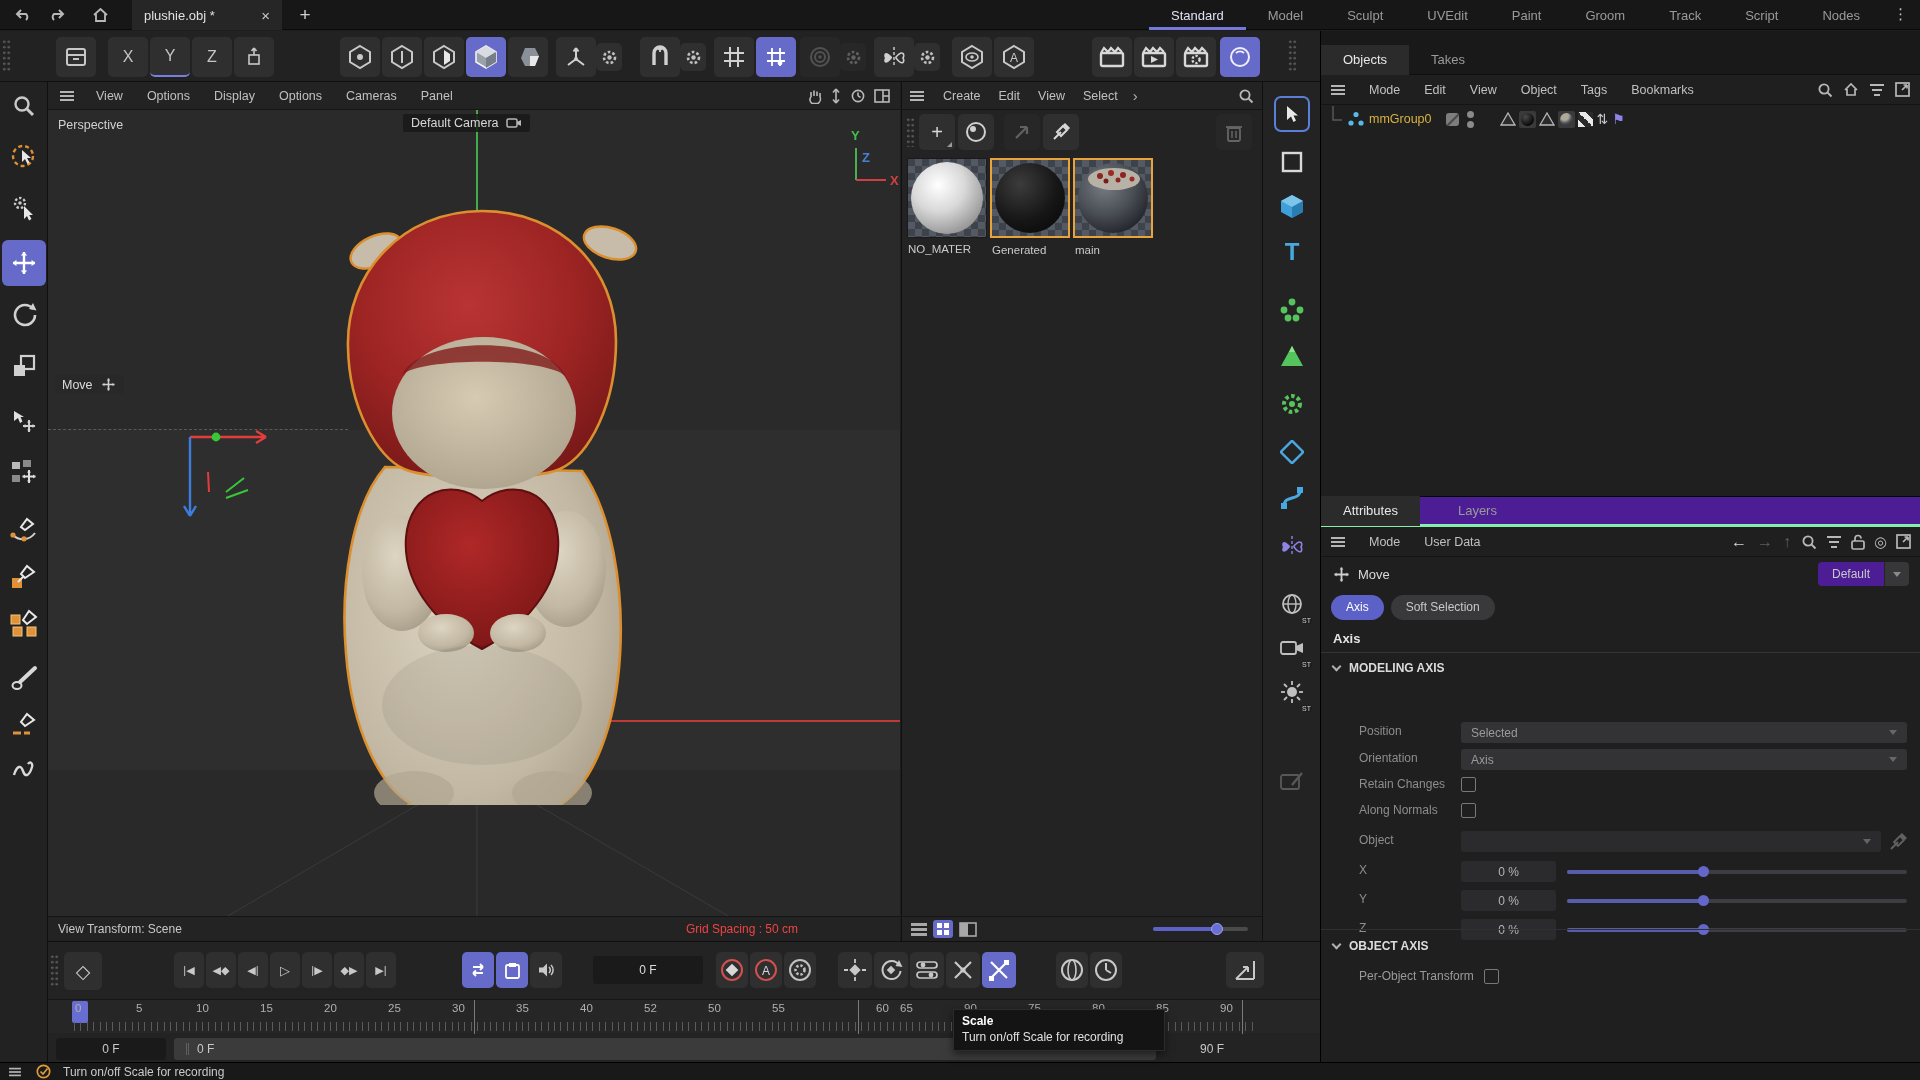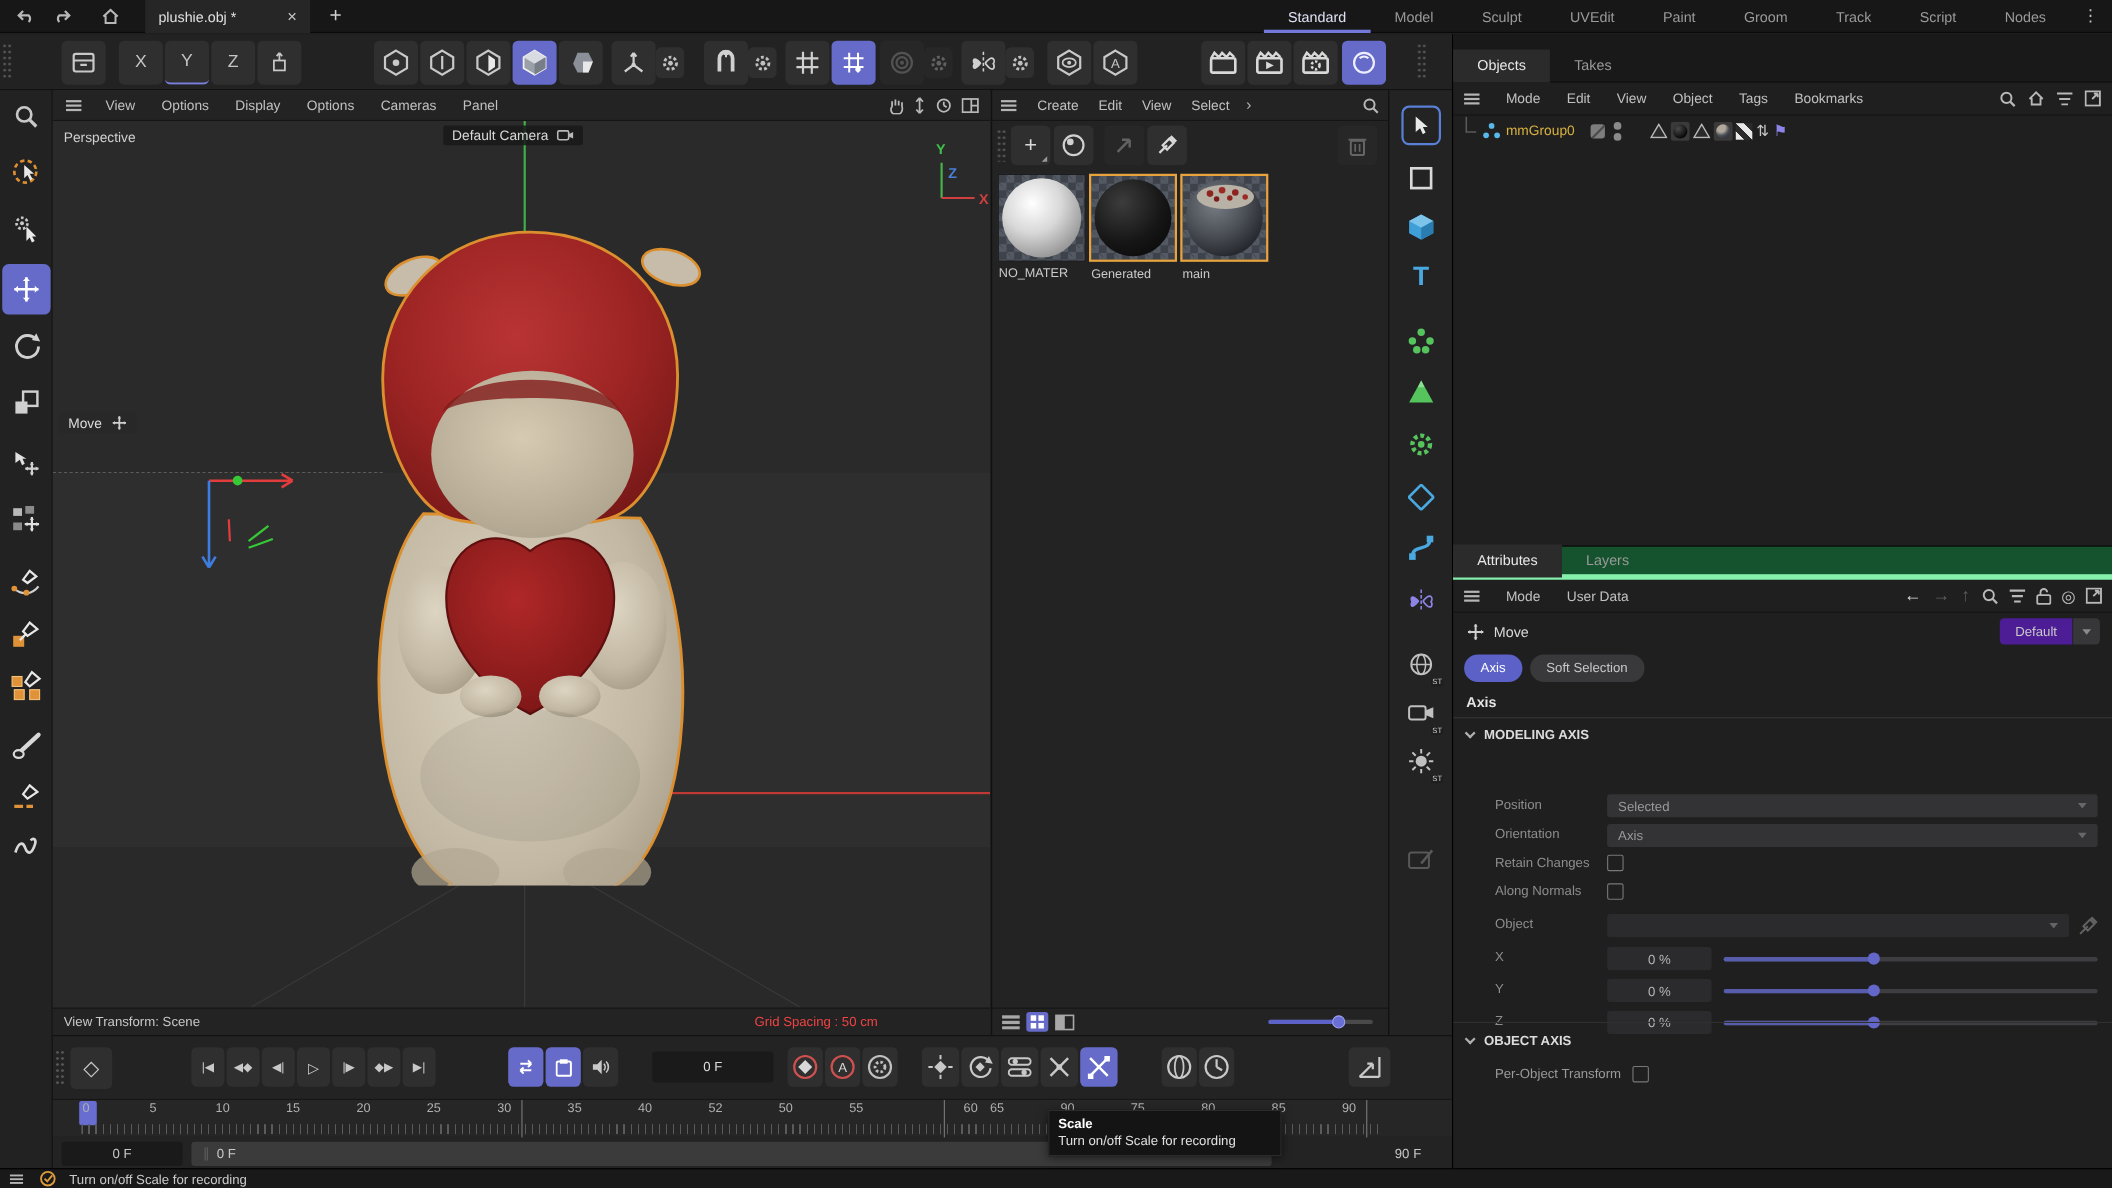--- a/index.html
+++ b/index.html
@@ -744,21 +744,21 @@
       </svg>
     <span style="width:17px;height:17px;border-radius:2px;background:#3a3a3a;display:inline-flex;align-items:center;justify-content:center;margin-right:3px;">
         <span style="width:13px;height:13px;border-radius:50%;background:radial-gradient(circle at 35% 25%,#b0a89a 0 30%,#4a4e55 55%,#1a1c20);"></span>
       </span>
     <span style="width:15px;height:15px;display:inline-block;margin-right:4px;background:linear-gradient(45deg,#e8e8e8 25%,#2a2a2a 25%,#2a2a2a 50%,#e8e8e8 50%,#e8e8e8 75%,#2a2a2a 75%);background-size:15px 15px;"></span>
     <span style="color:#c8c8c8;font-size:14px;margin-right:4px;">⇅</span>
     <span style="color:#8d84e8;font-size:14px;">⚑</span>
   </div>
 
   <div class="abs" style="left:0;top:465px;width:600px;height:566px;border-top:1px solid #000;">
-    <div class="row" style="height:30px;background:#14532d;border-bottom:5px solid #86efac;">
+    <div class="row" style="height:30px;background:#4c1d95;border-bottom:3px solid #86efac;gap:16px;">
       <div class="tabbtn on">
           <span>Attributes</span>
         </div>
       <div class="tabbtn">
           <span>Layers</span>
         </div>
     </div>
     <div class="row" style="height:30px;border-bottom:1px solid #141414;padding:0 10px;">
       <span class="hamb" style="margin-right:12px;"></span>
       <span class="menu-item">Mode</span>
@@ -1042,21 +1042,21 @@
     </div>
   </div>
 
   <div class="abs row" style="left:8px;top:96px;width:110px;height:22px;background:#1a1a1a;border-radius:3px;justify-content:center;color:#c8c8c8;">
     <span>0 F</span>
   </div>
   <div class="abs row" style="left:126px;top:96px;width:982px;height:22px;background:#3b3b3b;border-radius:3px;padding-left:12px;color:#c8c8c8;">
     <span style="width:3px;height:12px;border-left:1px solid #5f5f5f;border-right:1px solid #5f5f5f;margin-right:8px;"></span>
     <span>0 F</span>
   </div>
-  <div class="abs row" style="left:1192px;top:96px;width:80px;height:22px;justify-content:center;color:#c8c8c8;">
+  <div class="abs row" style="left:1124px;top:96px;width:80px;height:22px;justify-content:center;color:#c8c8c8;">
     <span>90 F</span>
   </div>
 
   <div class="abs" style="left:905px;top:67px;width:212px;background:#141414;border:1px solid #2c2c2c;box-shadow:0 3px 8px rgba(0,0,0,.5);z-index:50;">
     <div style="padding:4px 8px 2px;color:#fff;font-weight:bold;">Scale</div>
     <div style="padding:0 8px 6px;color:#e0e0e0;">Turn on/off Scale for recording</div>
   </div>
 </div>
 
 <div class="abs row" style="left:0;top:1062px;width:1920px;height:18px;background:#191919;border-top:1px solid #000;padding:0 8px;">

